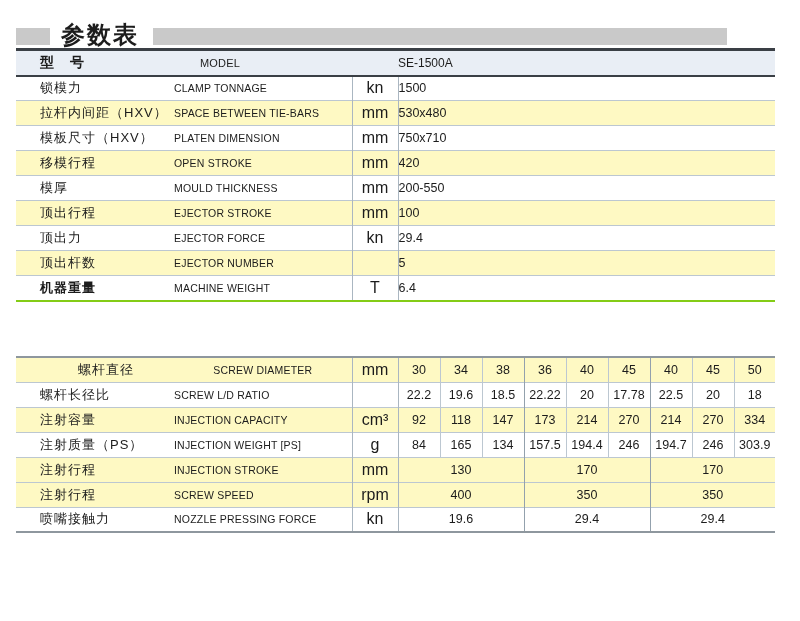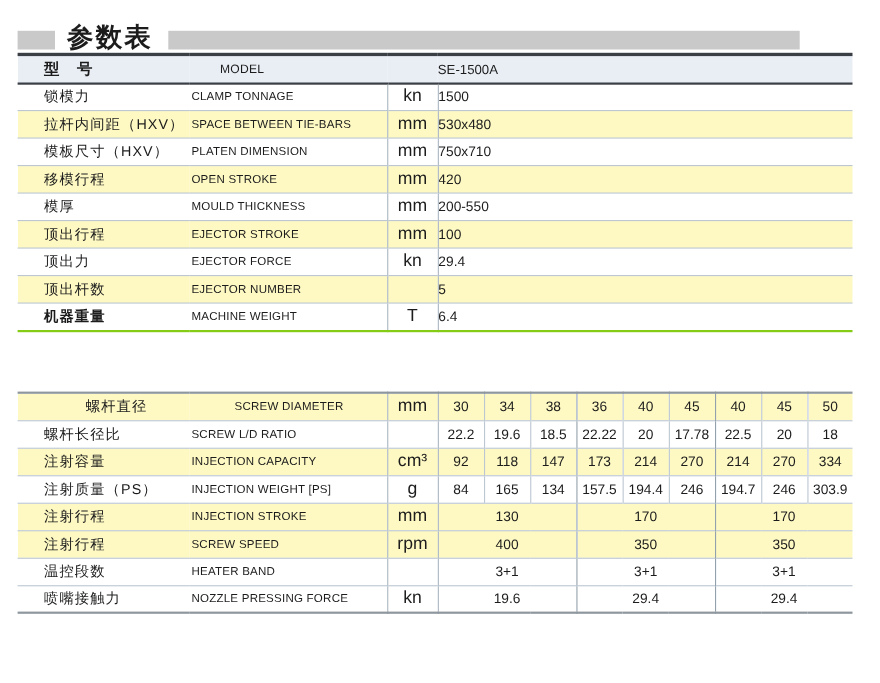--- a/index.html
+++ b/index.html
@@ -242,28 +242,20 @@
     </tr>
     <tr class="stripe">
       <td class="zh">注射行程</td>
       <td class="en">SCREW SPEED</td>
       <td class="unit">rpm</td>
       <td class="v" colspan="3">400</td>
       <td class="v g" colspan="3">350</td>
       <td class="v g" colspan="3">350</td>
     </tr>
     <tr>
-      <td class="zh">温控段数</td>
-      <td class="en">HEATER BAND</td>
-      <td class="unit"></td>
-      <td class="v" colspan="3">3+1</td>
-      <td class="v g" colspan="3">3+1</td>
-      <td class="v g" colspan="3">3+1</td>
-    </tr>
-    <tr>
       <td class="zh">喷嘴接触力</td>
       <td class="en">NOZZLE PRESSING FORCE</td>
       <td class="unit">kn</td>
       <td class="v" colspan="3">19.6</td>
       <td class="v g" colspan="3">29.4</td>
       <td class="v g" colspan="3">29.4</td>
     </tr>
   </tbody>
     </table>
 

